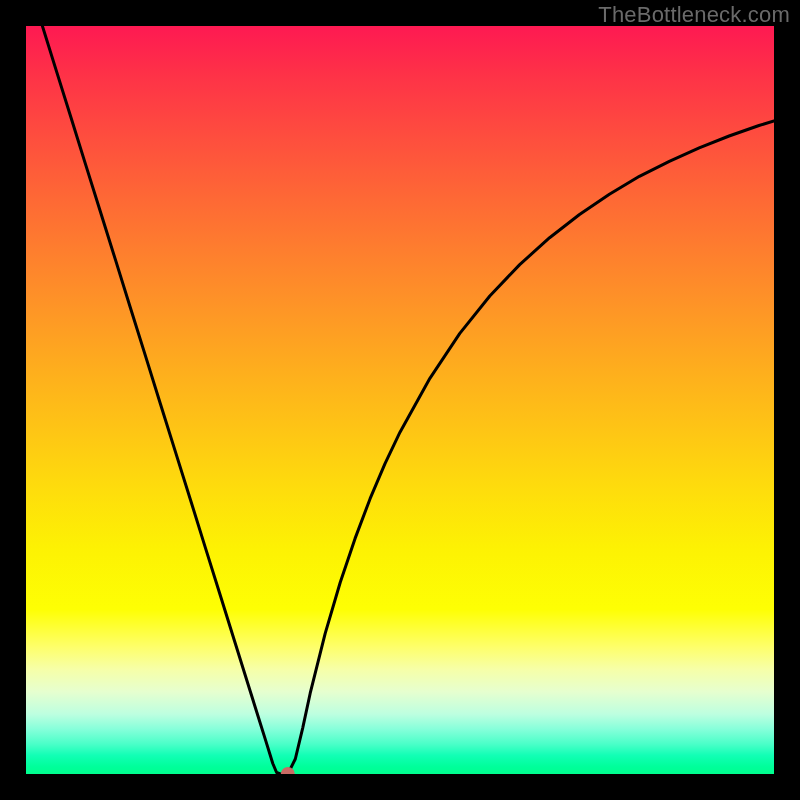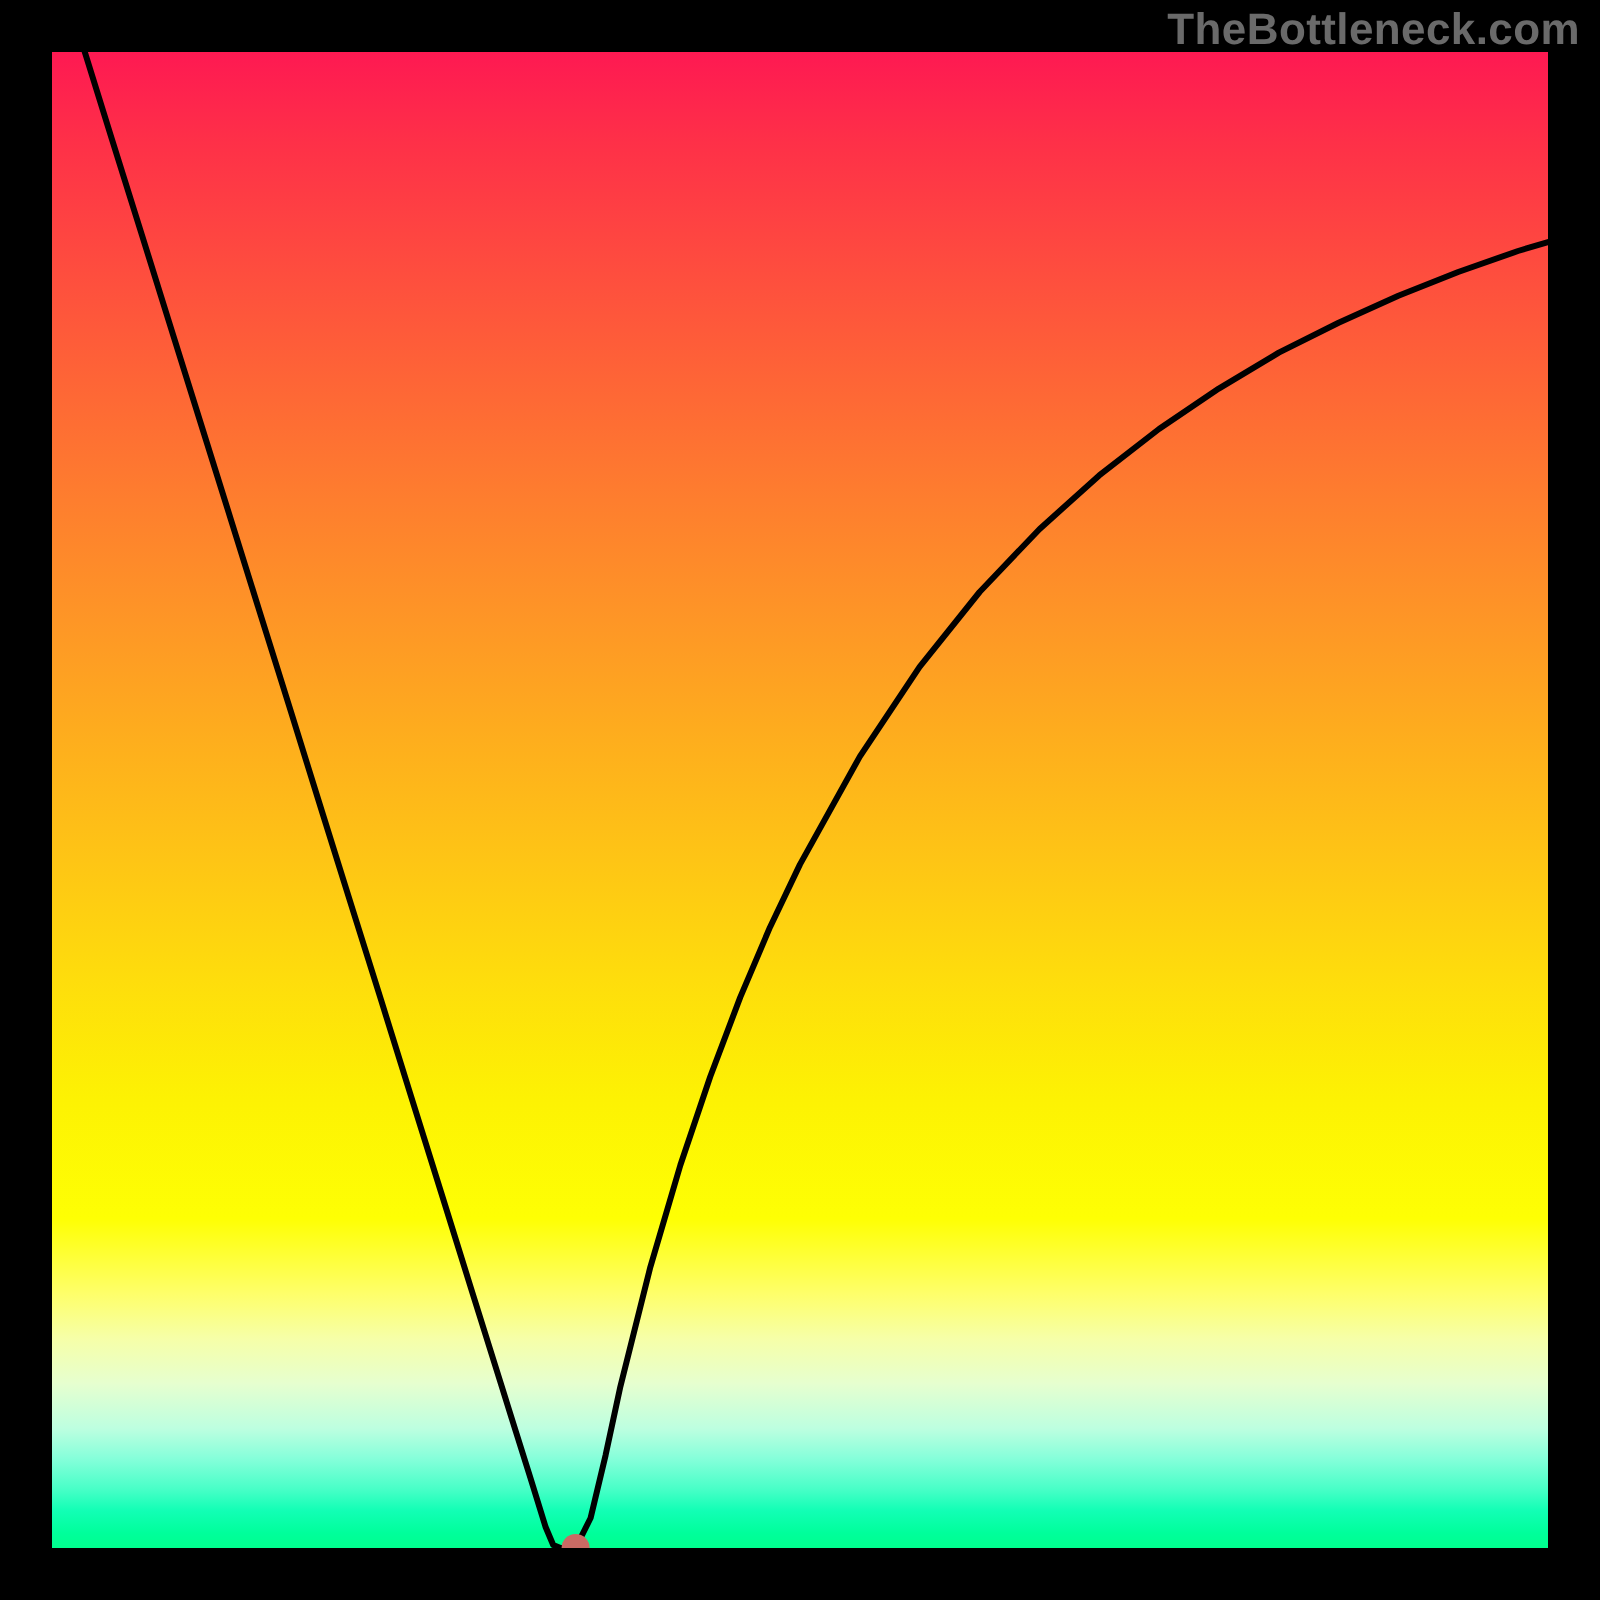--- a/index.html
+++ b/index.html
@@ -16,21 +16,21 @@
     width: 800px;
     height: 800px;
     background: #000;
   }
   .watermark {
     position: absolute;
     top: 2px;
     right: 10px;
     color: #6a6a6a;
     font-size: 22px;
-    font-weight: 700;
+    font-weight: 400;
     letter-spacing: 0.2px;
     user-select: none;
   }
   .plot {
     position: absolute;
     left: 26px;
     top: 26px;
     width: 748px;
     height: 748px;
     overflow: hidden;

